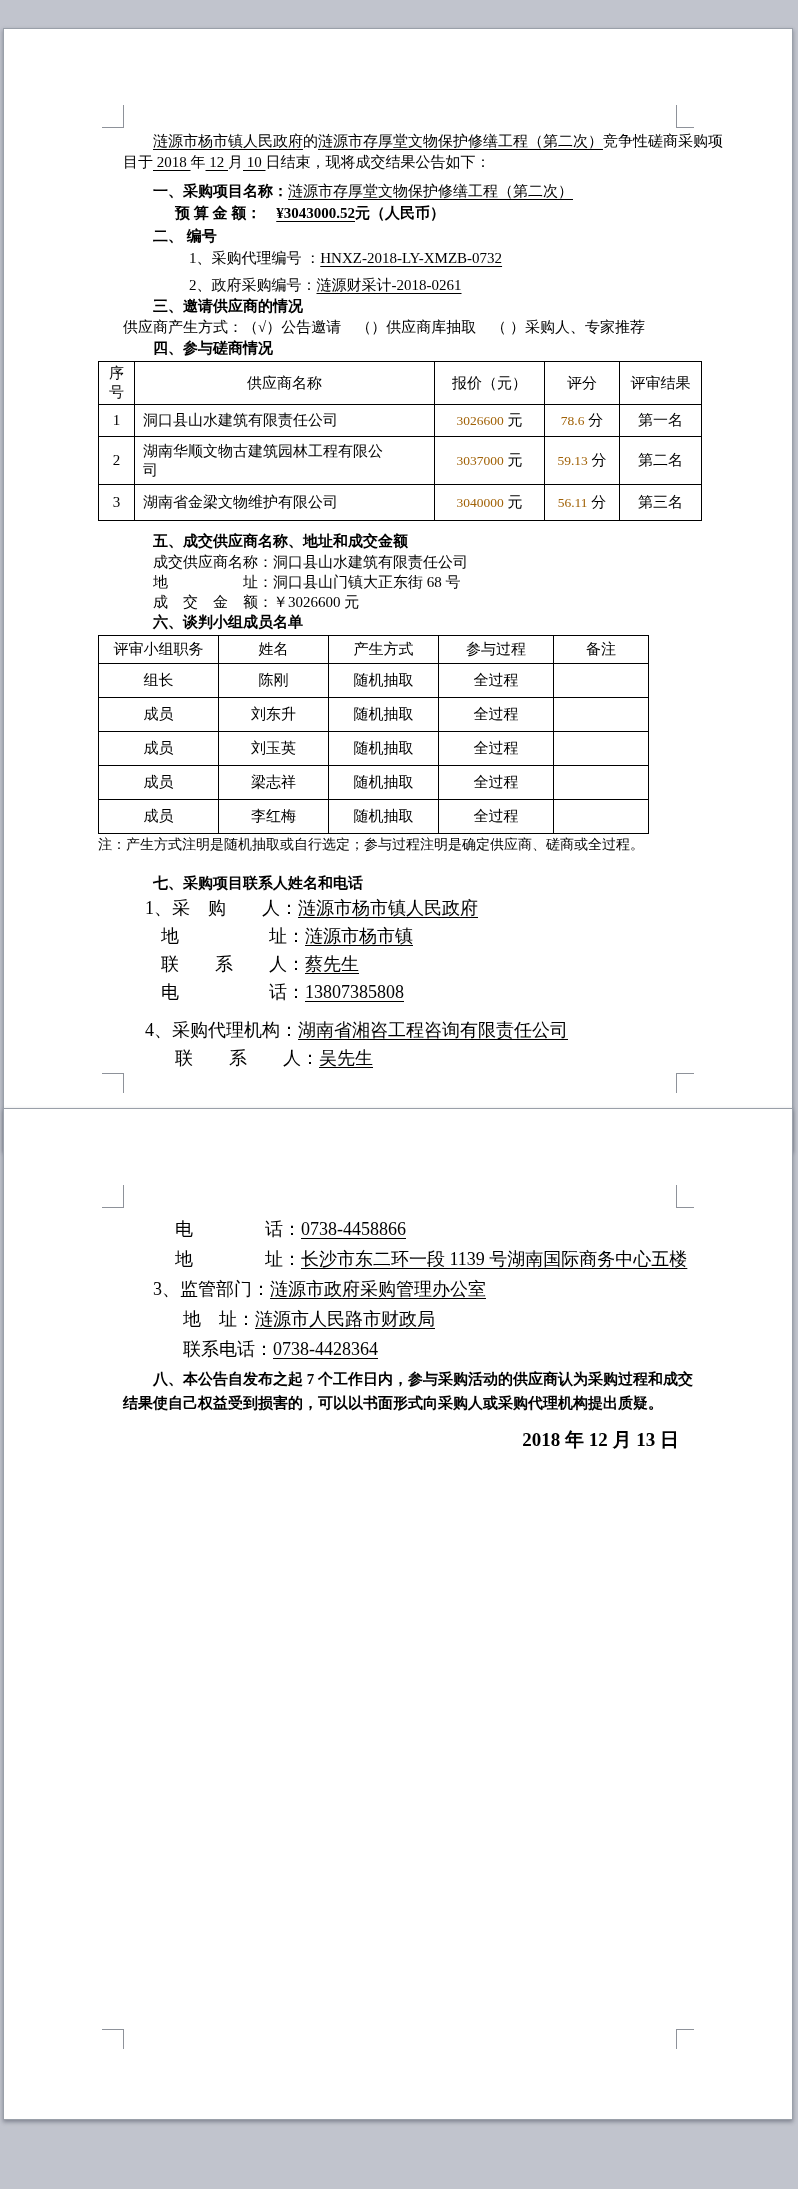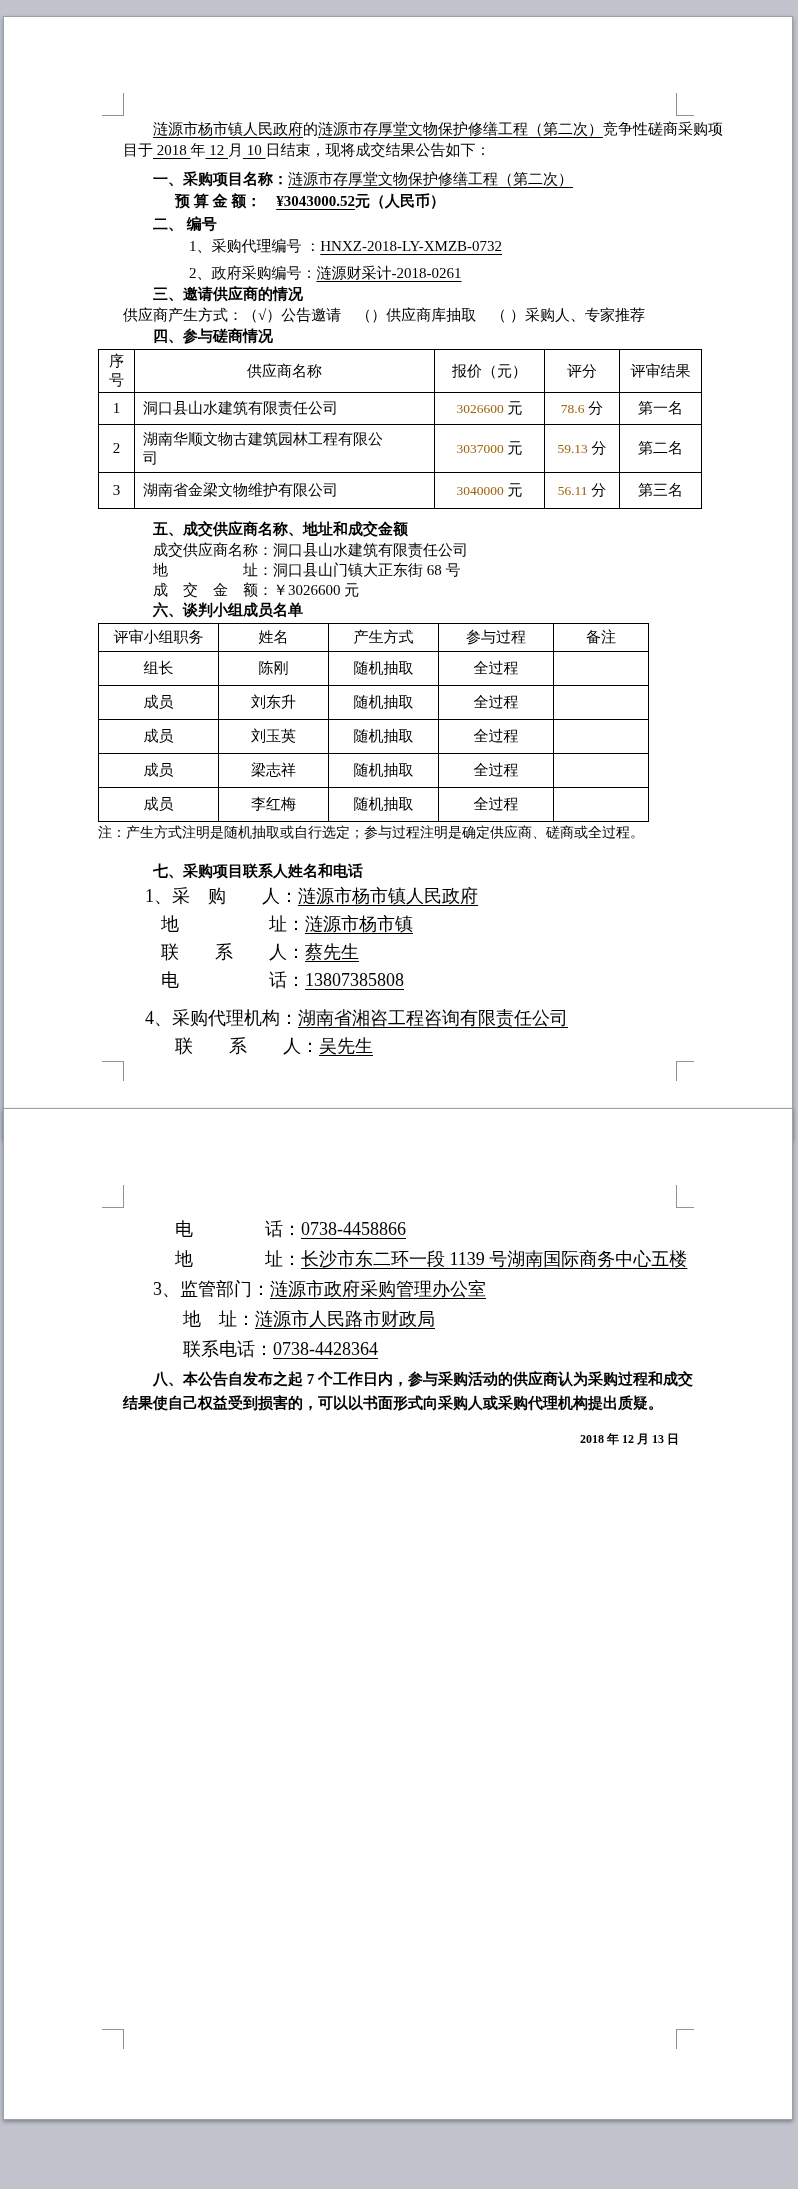--- a/index.html
+++ b/index.html
@@ -7,21 +7,21 @@
     width:798px;height:2189px;position:relative;
     background:#c1c4cd;
     font-family:"Liberation Serif","DejaVu Serif",serif;
     color:#000;
   }
   .page{
     position:absolute;left:3px;width:790px;background:#fff;
     border:1px solid #9aa0a9;box-sizing:border-box;
     box-shadow:0 2px 4px rgba(50,55,70,.45);
   }
-  #page1{top:16px;height:1123px;}
+  #page1{top:28px;height:1123px;}
   #page2{top:1108px;height:1012px;}
   
   .mark{position:absolute;box-sizing:border-box;border:0 solid #8e929a;}
   .mark.tl{left:98px;top:76px;width:22px;height:23px;border-right-width:1px;border-bottom-width:1px;}
   .mark.tr{left:672px;top:76px;width:18px;height:23px;border-left-width:1px;border-bottom-width:1px;}
   .mark.bl{left:98px;width:22px;height:20px;border-right-width:1px;border-top-width:1px;}
   .mark.br{left:672px;width:18px;height:20px;border-left-width:1px;border-top-width:1px;}
   #page1 .mark.bl,#page1 .mark.br{top:1044px;}
   #page2 .mark.bl,#page2 .mark.br{top:920px;}
 
@@ -43,21 +43,21 @@
   table{border-collapse:collapse;table-layout:fixed;}
   td{border:1px solid #000;text-align:center;font-size:15px;line-height:19px;
      padding:2px 3px;vertical-align:middle;overflow:hidden;}
   #t1{width:603px;margin-left:-25px;margin-top:2px;}
   #t2{width:550px;margin-left:-25px;margin-top:2px;}
   td.name{text-align:left;padding-left:8px;white-space:pre-line;}
   .n{font-family:Liberation Serif, serif;font-size:13.5px;color:#a16207;}
   .note{margin-left:-25px;font-size:14px;line-height:20px;white-space:nowrap;}
   .s5 .line{line-height:20px;}
   .p8{font-size:15px;line-height:24px;font-weight:bold;white-space:nowrap;}
-  .date{font-size:12px;font-weight:bold;text-align:right;line-height:21px;}
+  .date{font-size:19px;font-weight:bold;text-align:right;line-height:21px;}
 </style>
 </head>
 <body>
 
 <div class="page" id="page1">
   <div class="mark tl"></div>
   <div class="mark tr"></div>
   <div class="mark bl"></div>
   <div class="mark br"></div>
 

